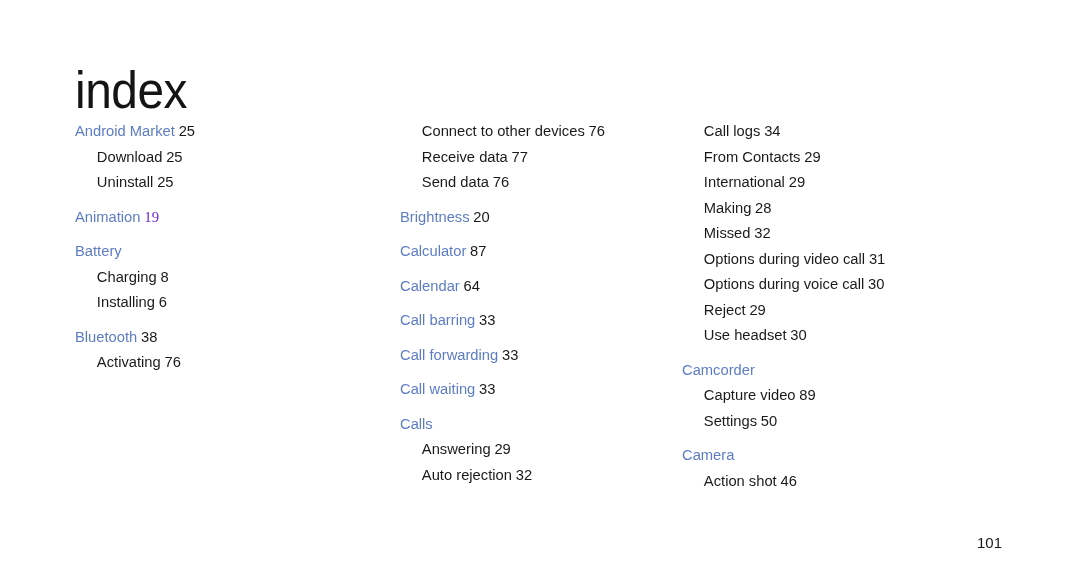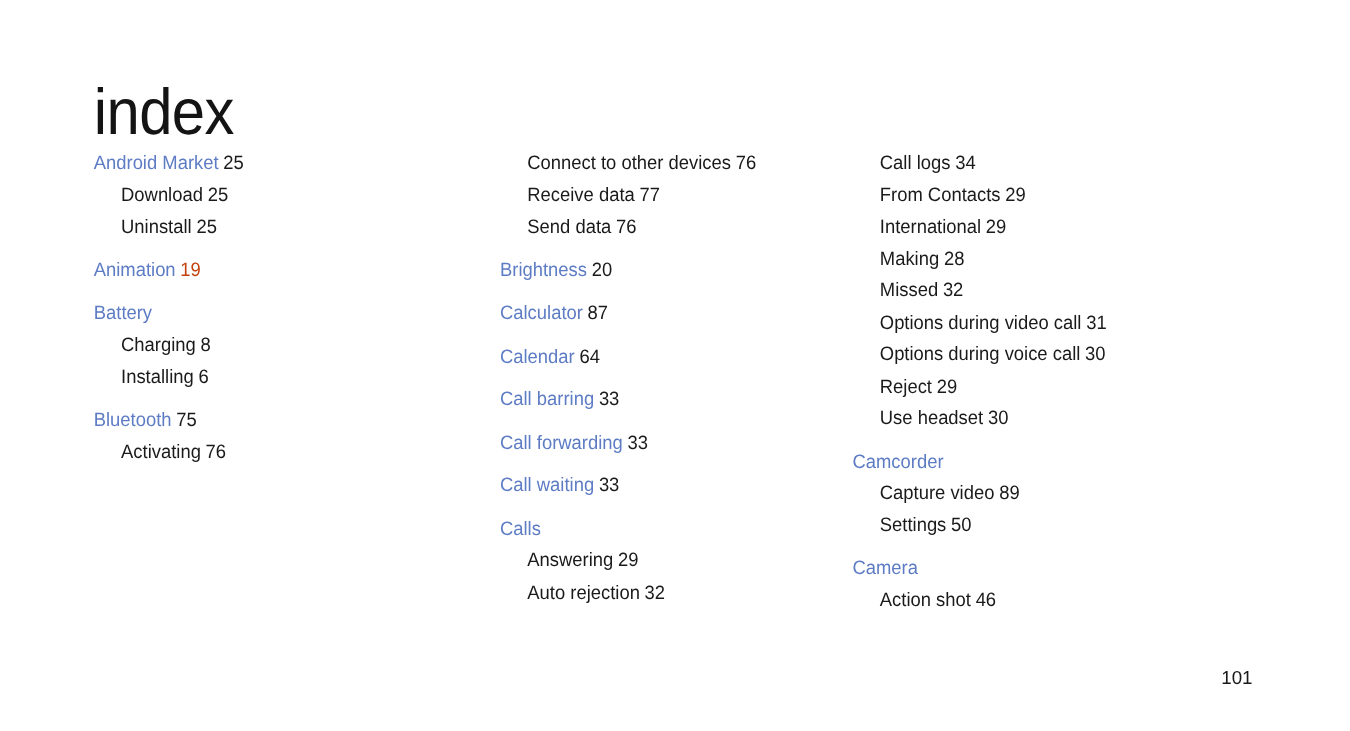--- a/index.html
+++ b/index.html
@@ -118,31 +118,31 @@
   <div class="columns">
     <div class="column col-1">
         <div class="entry-group">
           <div class="entry-head" style="color: rgb(93, 124, 196);"><span>Android Market</span><span class="pg" style="color: rgb(26, 26, 26);">25</span></div>
           <ul class="subentries">
             <li class="subentry" style="color: rgb(26, 26, 26);"><span>Download</span><span class="pg">25</span></li>
             <li class="subentry" style="color: rgb(26, 26, 26);"><span>Uninstall</span><span class="pg">25</span></li>
           </ul>
         </div>
         <div class="entry-group">
-          <div class="entry-head" style="color: rgb(93, 124, 196);"><span>Animation</span><span class="pg" style="color: #c2410c;">19</span></div>
+          <div class="entry-head" style="color: rgb(93, 124, 196);"><span>Animation</span><span class="pg" style="color: #6d28d9; font-family: Liberation Serif, serif;">19</span></div>
         </div>
         <div class="entry-group">
           <div class="entry-head" style="color: rgb(93, 124, 196);"><span>Battery</span></div>
           <ul class="subentries">
             <li class="subentry" style="color: rgb(26, 26, 26);"><span>Charging</span><span class="pg">8</span></li>
             <li class="subentry" style="color: rgb(26, 26, 26);"><span>Installing</span><span class="pg">6</span></li>
           </ul>
         </div>
         <div class="entry-group">
-          <div class="entry-head" style="color: rgb(93, 124, 196);"><span>Bluetooth</span><span class="pg" style="color: rgb(26, 26, 26);">75</span></div>
+          <div class="entry-head" style="color: rgb(93, 124, 196);"><span>Bluetooth</span><span class="pg" style="color: rgb(26, 26, 26);">38</span></div>
           <ul class="subentries">
             <li class="subentry" style="color: rgb(26, 26, 26);"><span>Activating</span><span class="pg">76</span></li>
           </ul>
         </div>
       </div>
     <div class="column col-2">
         <div class="entry-group continuation">
           <ul class="subentries">
             <li class="subentry" style="color: rgb(26, 26, 26);"><span>Connect to other devices</span><span class="pg">76</span></li>
             <li class="subentry" style="color: rgb(26, 26, 26);"><span>Receive data</span><span class="pg">77</span></li>

